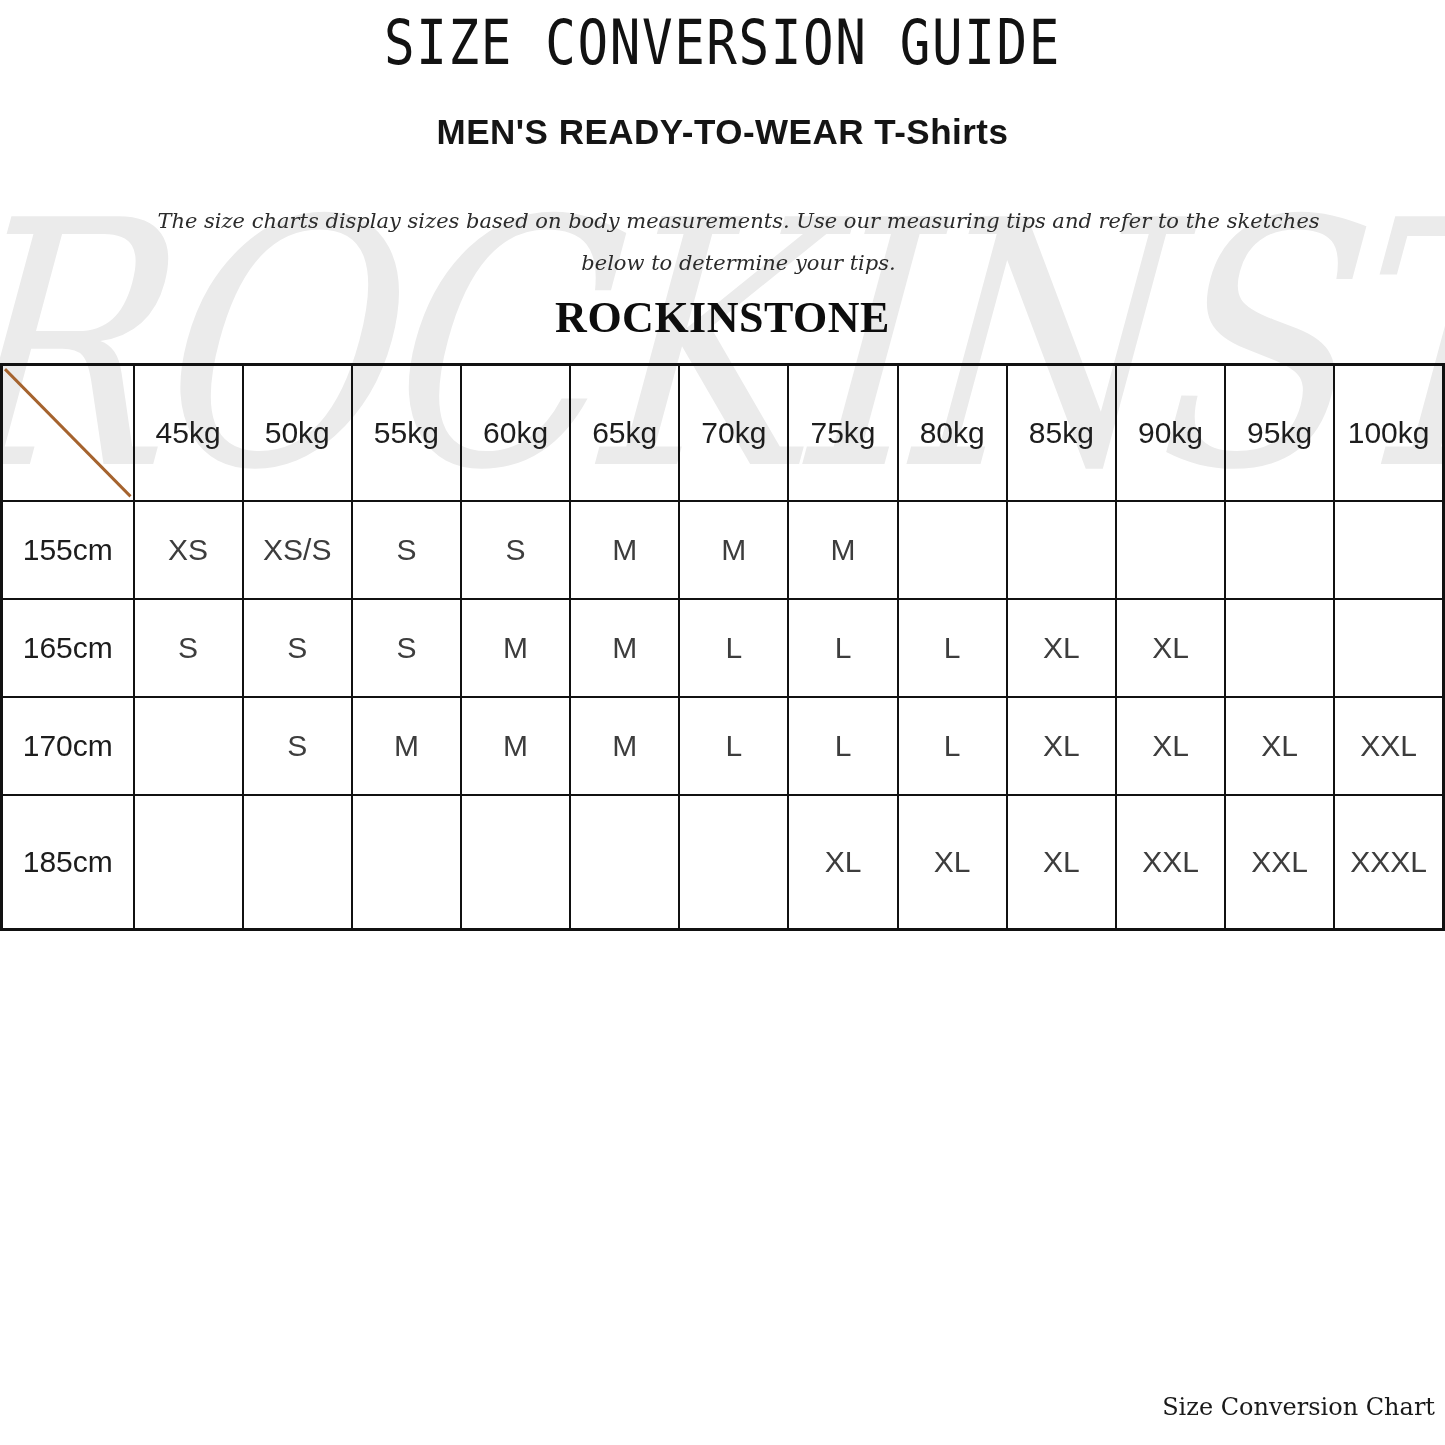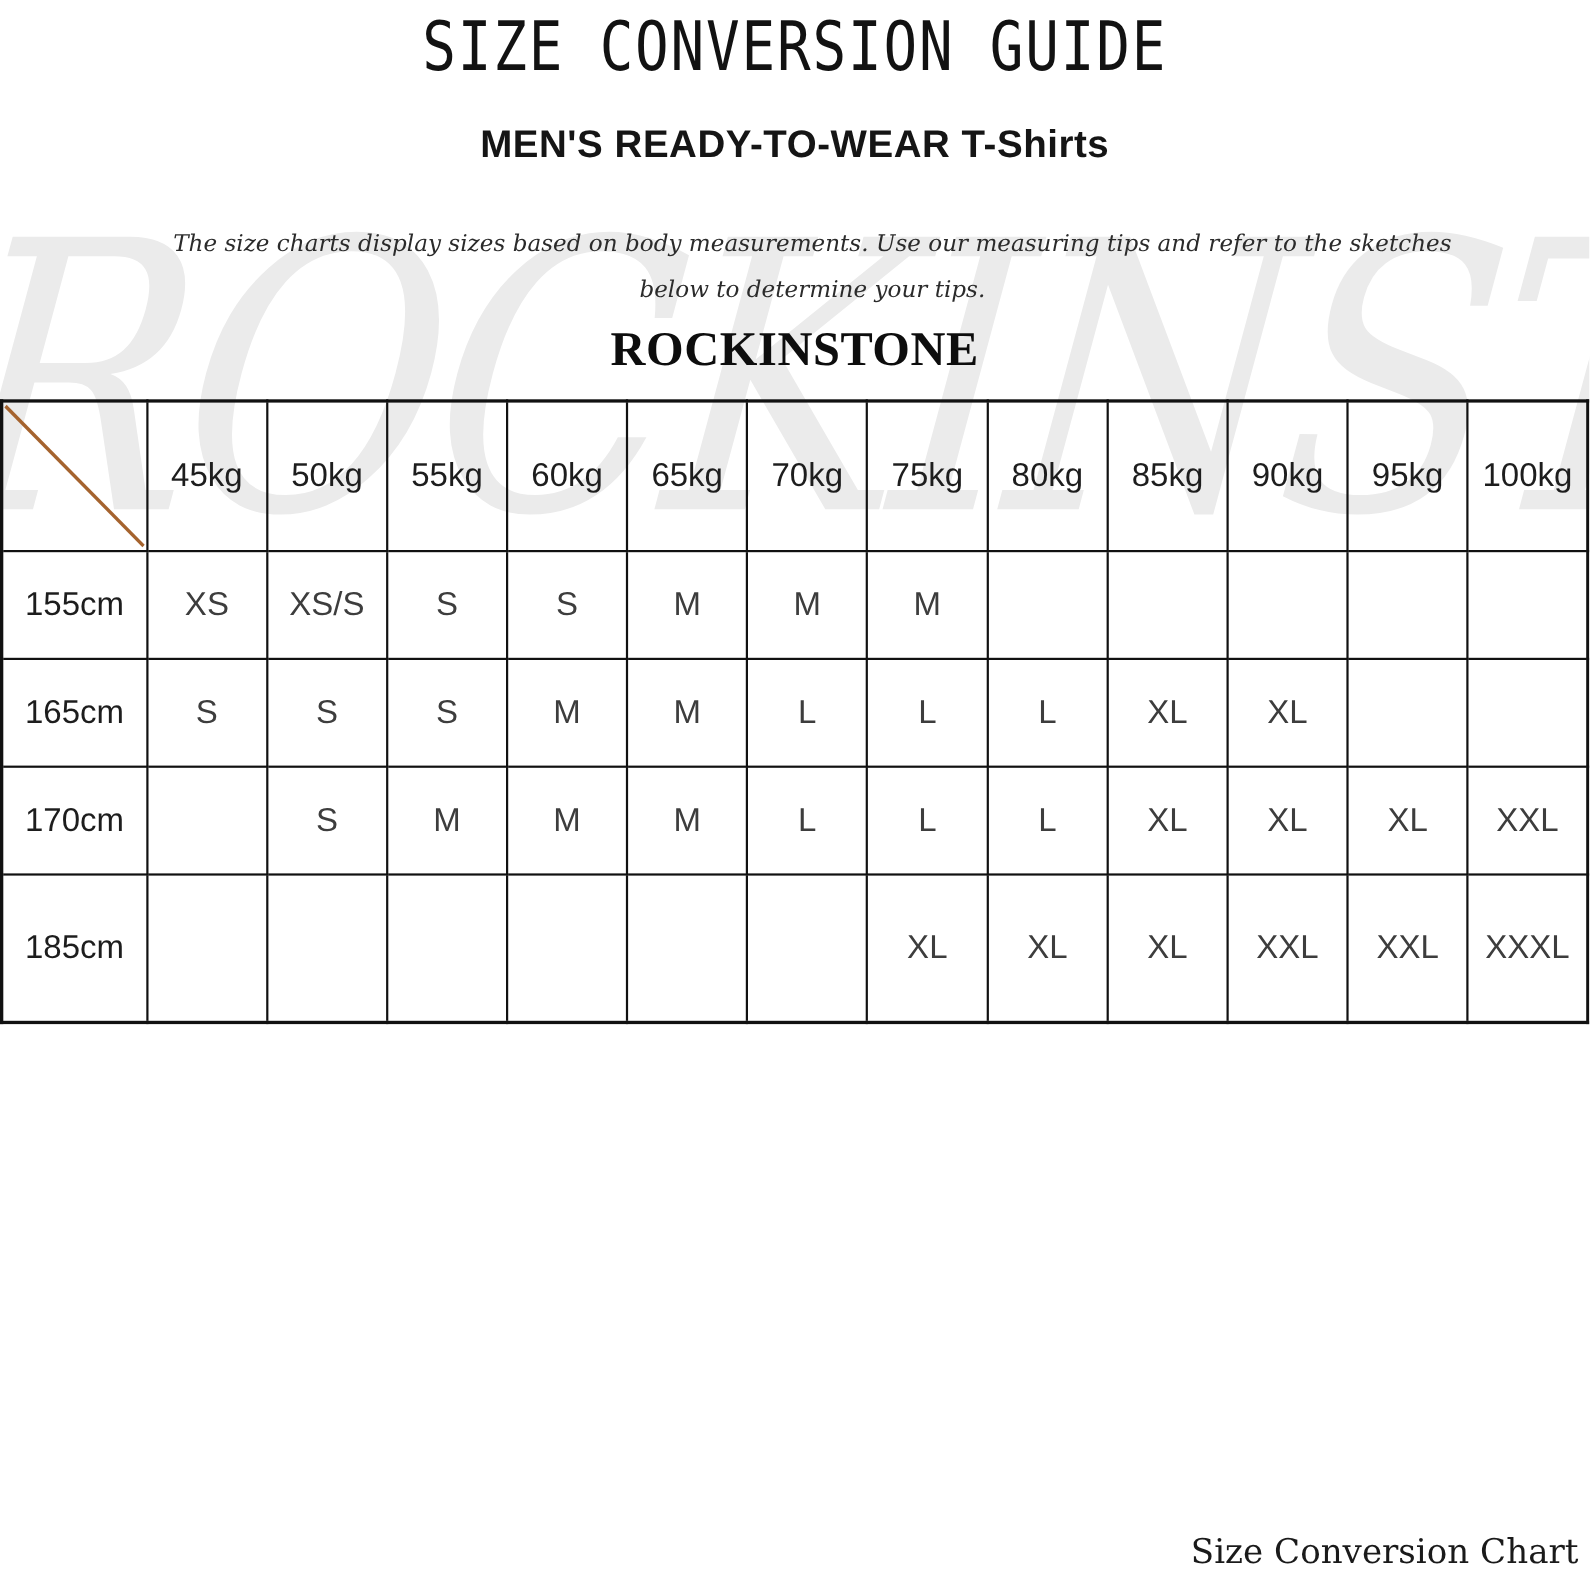--- a/index.html
+++ b/index.html
@@ -39,21 +39,21 @@
   th.wh{font-family:"Liberation Sans",sans-serif;font-weight:normal;font-size:30px;color:#1d1d1d;}
   th.hh{font-family:"Liberation Sans",sans-serif;font-weight:normal;font-size:30px;color:#1d1d1d;}
   td.cell{font-family:"Liberation Sans",sans-serif;font-size:30px;color:#3d3d3d;}
   td[data-c="light"]{background:#e2e1e0;}
   td[data-c="taupe"]{background:#aaa6a2;}
   td[data-c="blue"]{background:#aab8cd;}
   th.corner{position:relative;}
   th.corner svg{position:absolute;top:0;left:0;width:100%;height:100%;display:block;}
 
   .caption{position:absolute;top:1393px;right:10px;z-index:1;
-           font-family:"DejaVu Serif",serif;font-size:31px;color:#1a1a1a;}
+           font-family:"DejaVu Serif",serif;font-size:24px;color:#1a1a1a;}
 </style>
 </head>
 <body>
 
 <div class="page">
 
   <div class="watermark">ROCKINSTONE</div>
 
   <h1 class="title">SIZE CONVERSION GUIDE</h1>
 

